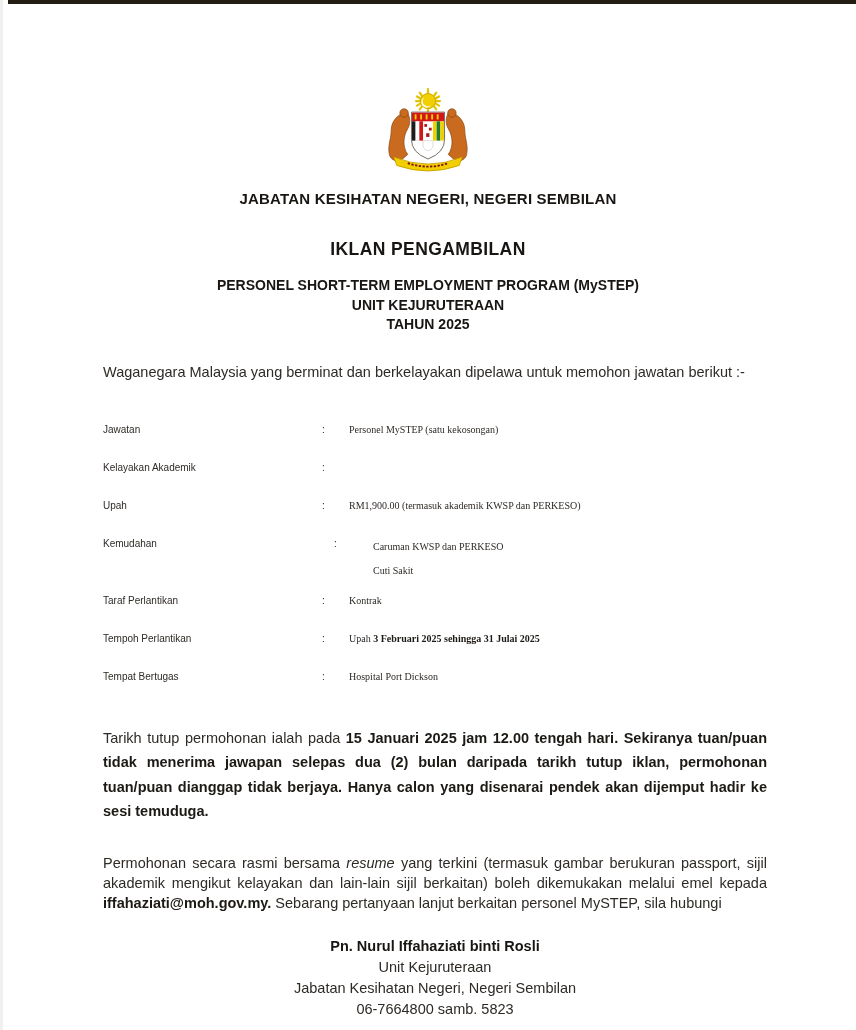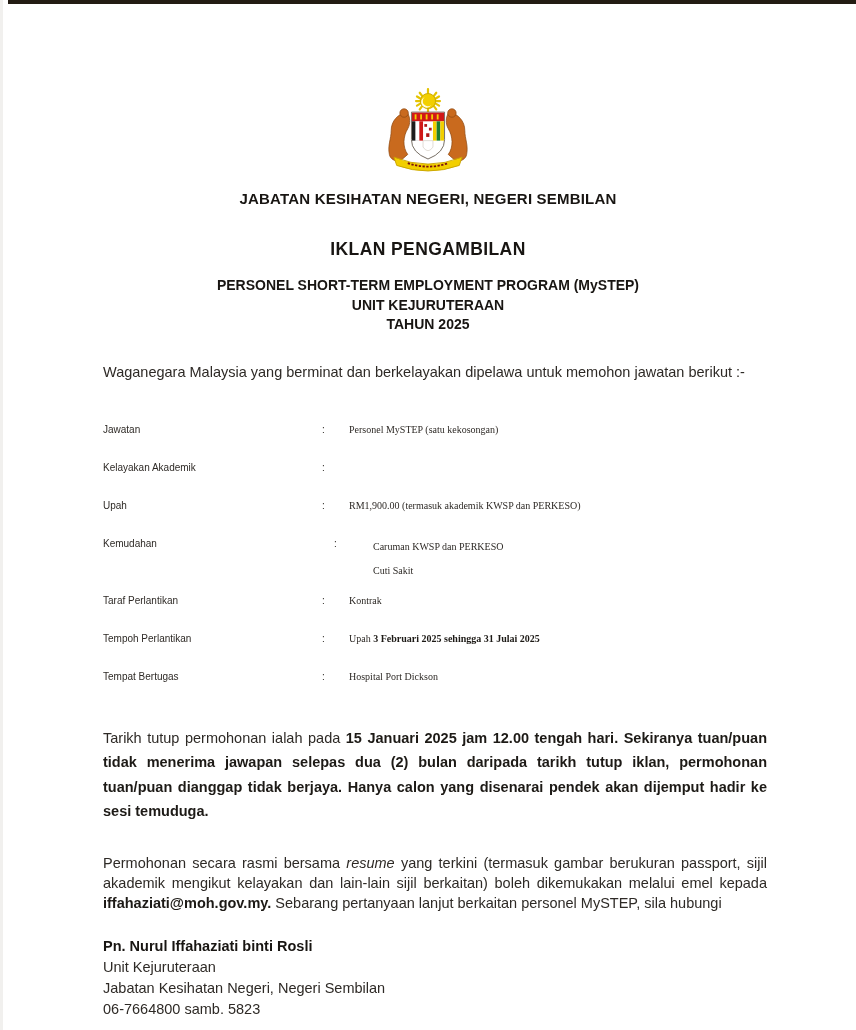--- a/index.html
+++ b/index.html
@@ -44,21 +44,21 @@
   .row.multi { margin-bottom: 9px; gap: 12px; }
   .row.multi .value div { line-height: 24px; }
   .para {
     font-size: 14.5px; line-height: 24.5px; text-align: justify;
   }
   .para1 { margin-top: 40px; font-weight: bold; color: #1d1a16; }
   .para1 .normal { font-weight: normal; color: #2e2a26; }
   .para2 { margin-top: 29px; line-height: 20px; }
   .para2 .em { font-style: italic; }
   .para2 .strong { font-weight: bold; color: #1d1a16; }
-  .contact { margin-top: 23px; font-size: 14.5px; line-height: 21px; }
+  .contact { margin-top: 23px; text-align: center; font-size: 14.5px; line-height: 21px; }
   .contact .name { font-weight: bold; color: #181512; }
   b { color: #1d1a16; }
 </style>
 </head>
 <body>
 
 <div class="left-edge"></div>
 <div class="top-bar"></div>
 
 <svg class="crest" width="92" height="85" viewBox="0 0 100 92" aria-hidden="true">

